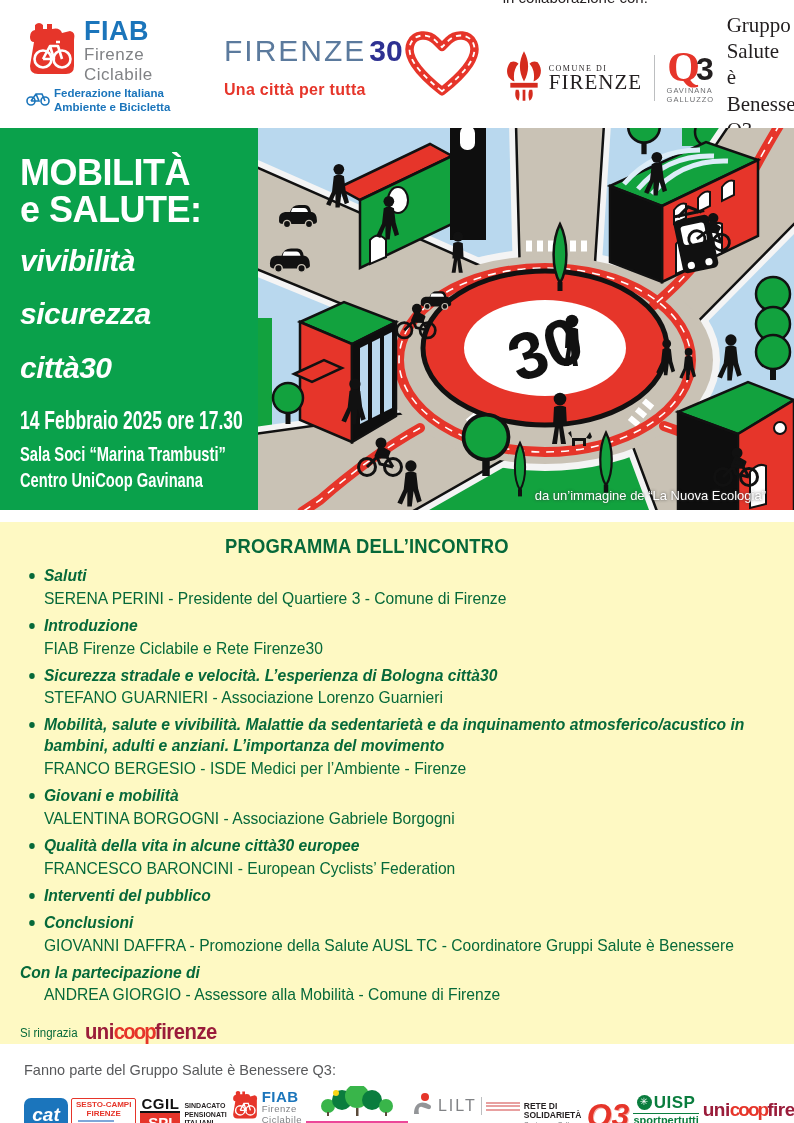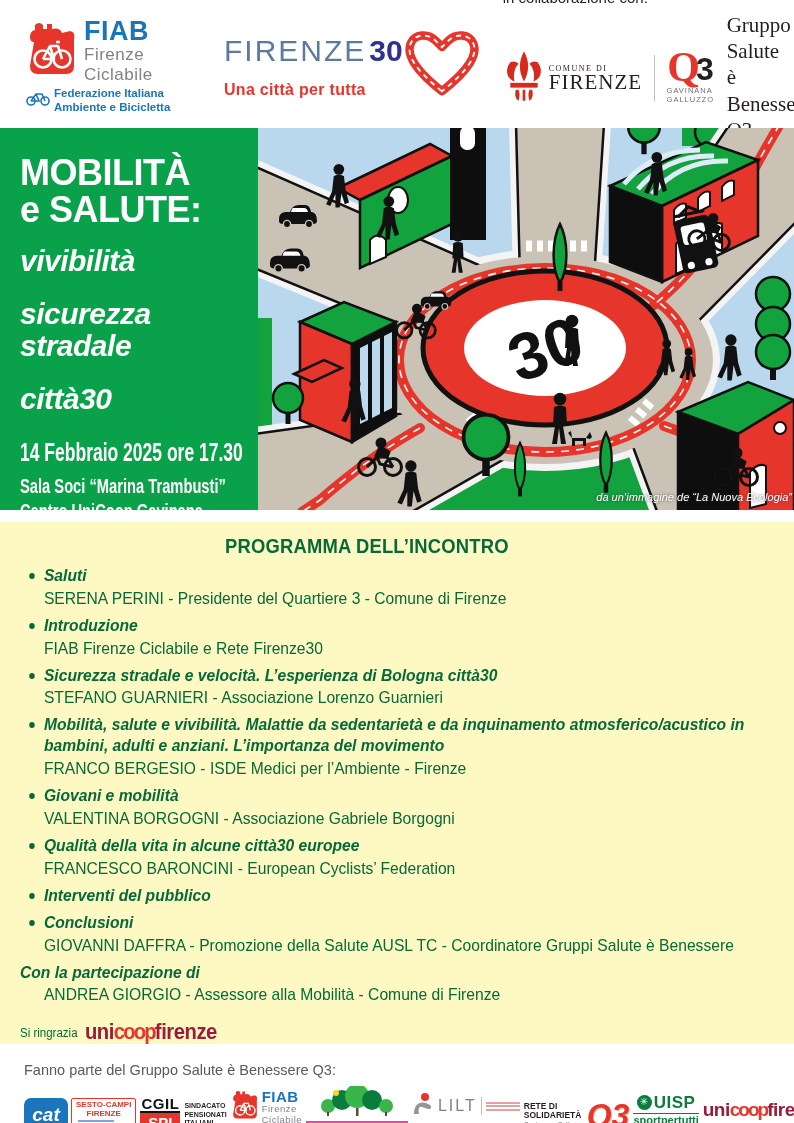--- a/index.html
+++ b/index.html
@@ -45,21 +45,21 @@
   .gp-sub { font-size:30px; font-weight:bold; font-style:italic; letter-spacing:-.5px; line-height:1.05; }
   .gp-sub1 { margin-top:16px; }
   .gp-sub2 { margin-top:22px; }
   .gp-sub4 { margin-top:22px; }
   .gp-cond { width:340px; transform:scaleX(.7); transform-origin:0 0; font-weight:bold; margin-top:22px; }
   .gp-date { font-size:25px; line-height:1.2; }
   .gp-venue { font-size:21px; line-height:1.22; margin-top:6px; }
   .illustration { position:relative; width:536px; height:382px; background:#b9d8ee; }
   .illustration svg { display:block; }
   .ill-caption {
-    position:absolute; right:2px; bottom:7px; font-size:11px; font-style:italic;
+    position:absolute; right:28px; bottom:7px; font-size:13px; 
     color:#fff; text-shadow:0 0 3px rgba(60,60,60,.9);
   }
 
   
   .program { background:#fef9c3; height:522px; padding:13px 20px 0; overflow:hidden;margin-top:12px; }
   .prog-cond { width:820px; transform:scaleX(.92); transform-origin:0 0; color:#06693a; }
   .prog-title { text-align:center; font-size:20px; font-weight:bold; width:754px; margin-bottom:8px; letter-spacing:.2px; }
   .prog-list { list-style:none; }
   .prog-item { padding-left:26px; text-indent:-16px; margin-bottom:7px; }
   .item-heading { font-weight:bold; font-style:italic; font-size:17px; line-height:1.22; }
@@ -215,21 +215,20 @@
       </div>
     </div>
   </header>
 
   <section class="hero">
     <div class="green-panel">
       <div class="gp-title">MOBILITÀ</div>
       <div class="gp-title">e SALUTE:</div>
       <div class="gp-sub gp-sub1">vivibilità</div>
       <div class="gp-sub gp-sub2">sicurezza</div>
-      <div class="gp-sub">stradale</div>
       <div class="gp-sub gp-sub4">città30</div>
       <div class="gp-cond">
         <div class="gp-date">14 Febbraio 2025 ore 17.30</div>
         <div class="gp-venue">
           <div>Sala Soci “Marina Trambusti”</div>
           <div>Centro UniCoop Gavinana</div>
         </div>
       </div>
     </div>
 

